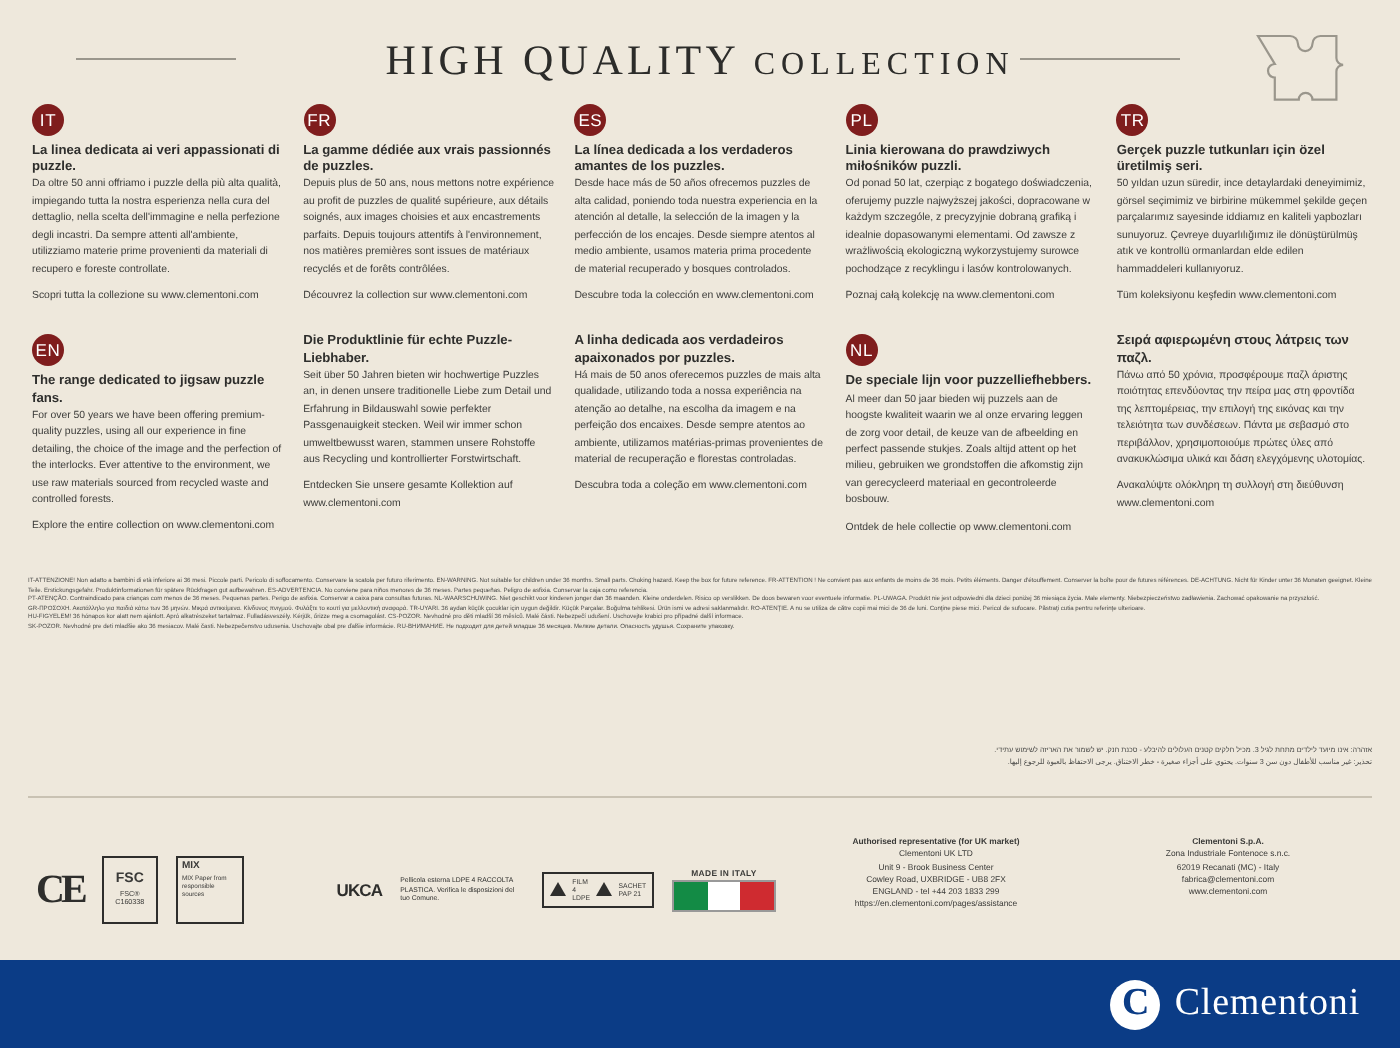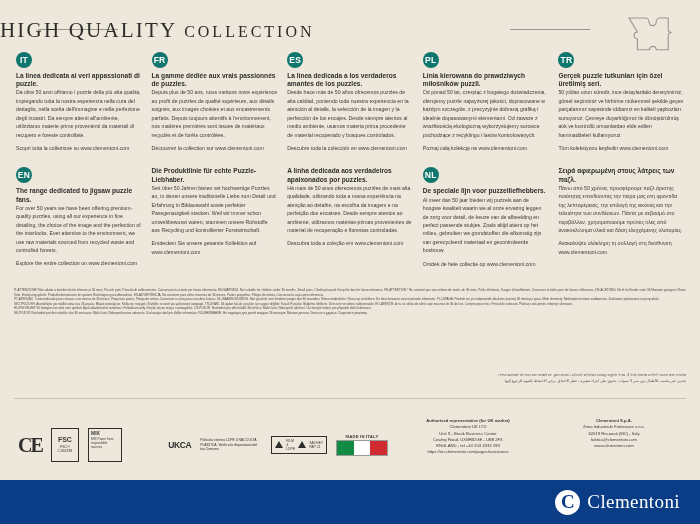--- a/index.html
+++ b/index.html
@@ -16,20 +16,21 @@
     position:absolute; inset:0;
     background:#eee8dc;
   }
 
   
   .header {
     position:absolute; top:8px; left:0; width:700px; height:42px;
   }
   .title-wrap {
     position:absolute; top:10px; left:0; width:700px;
+    text-align:center;
   }
   .title {
     display:inline-block;
     font-family:"Liberation Serif", serif;
     font-size:21px;
     letter-spacing:2.2px;
     color:#2c2c2a;
   }
   .title .small { font-size:16px; letter-spacing:3px; }
   .rule-left, .rule-right {
@@ -45,22 +46,22 @@
 
   
   .lang-grid {
     position:absolute; top:52px; left:16px; width:668px;
   }
   .lang-row { display:flex; gap:10px; }
   .lang-col { width:128px; }
   .lang-head { display:flex; align-items:center; gap:5px; margin-bottom:4px; }
   .badge {
     width:16px; height:16px; border-radius:50%;
-    background:#0f766e; color:#fff;
-    font-size:8.5px; font-weight:bold;
+    background:#7f1d1d; color:#fff;
+    font-size:8.5px; font-weight:normal;
     display:flex; align-items:center; justify-content:center;
     letter-spacing:0.3px;
   }
   .lang-title {
     font-size:6.6px; font-weight:bold; color:#2e2e2c; line-height:1.25;
   }
   .lang-body {
     font-size:5.2px; line-height:1.62; color:#3c3c3a; text-align:left;
   }
   .lang-body p { margin:0 0 5px 0; }

